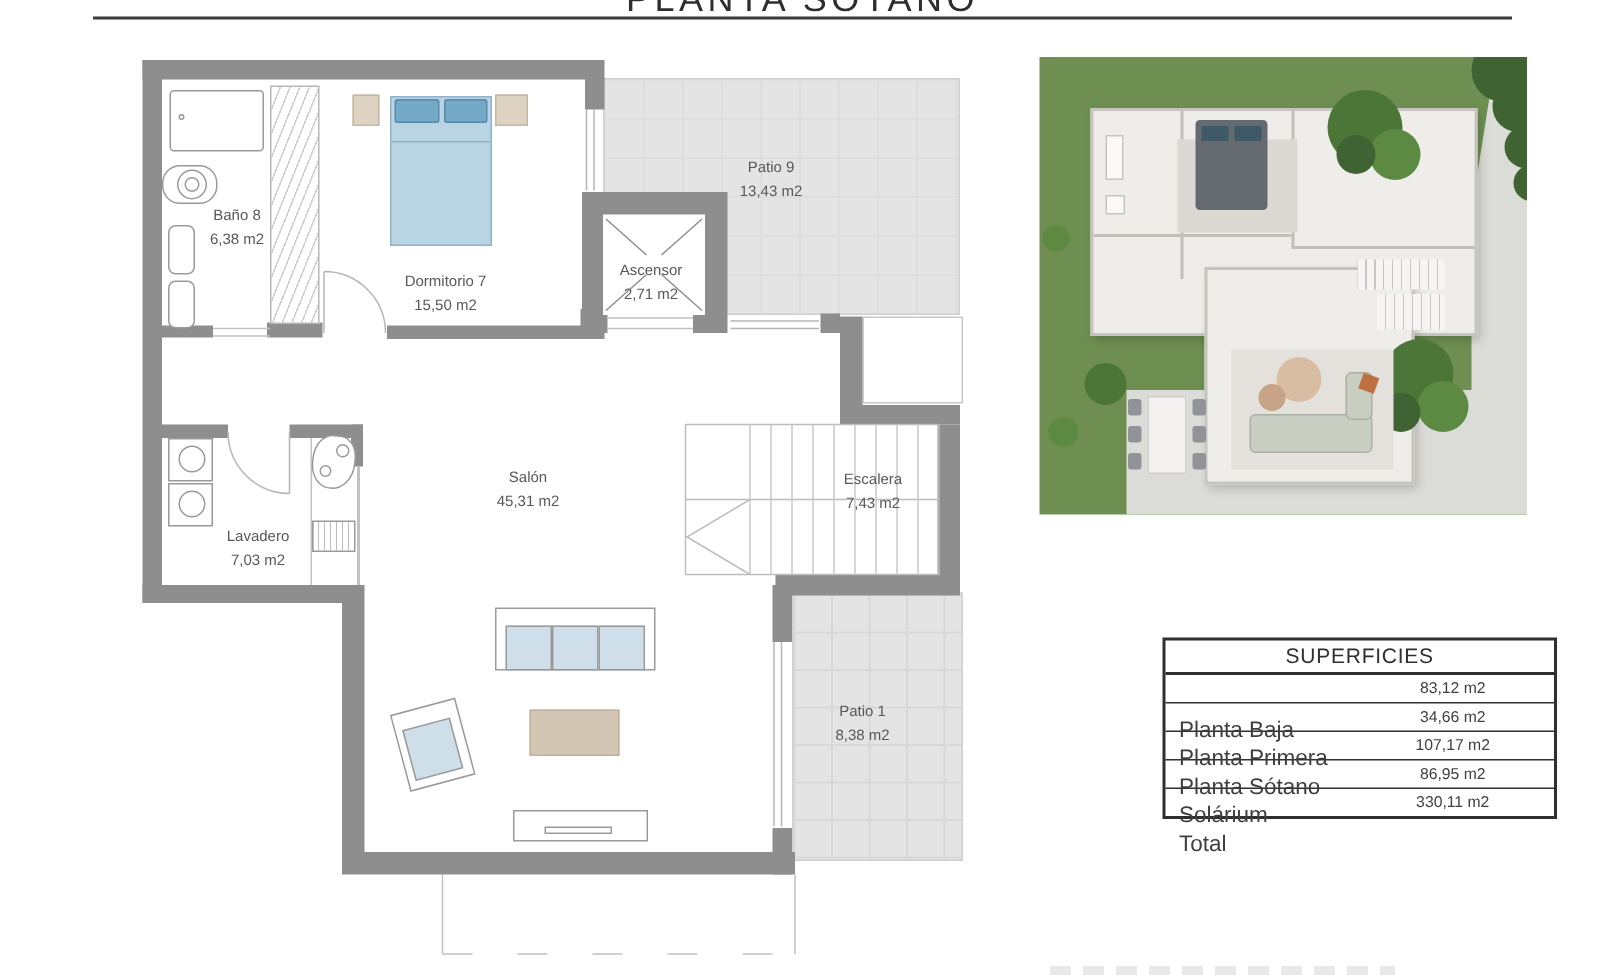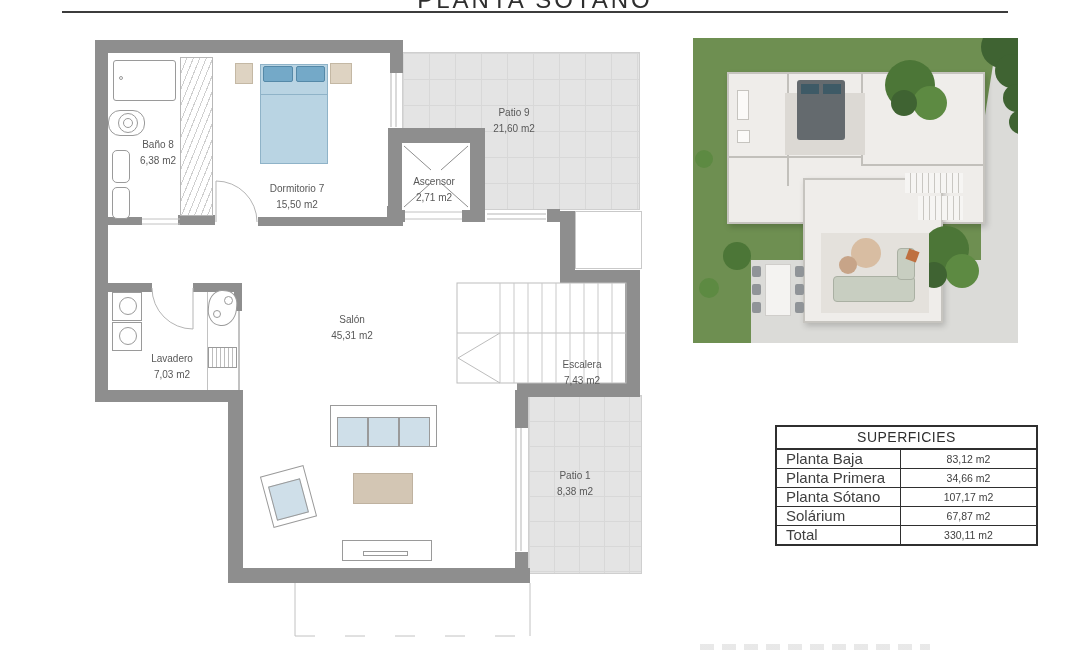--- a/index.html
+++ b/index.html
@@ -36,21 +36,21 @@
   .bush.lt{background:#5d8a42;}
   .plate{background:#efedea;border:2px solid #c6c4bf;box-shadow:2px 3px 6px rgba(0,0,0,.18);}
   .iwall{background:#c2c0bb;}
   
   .sup{position:absolute;left:775px;top:425px;width:259px;border:2px solid #2f2f2f;background:#fff;}
   .sup-head{height:21px;line-height:21px;text-align:center;border-bottom:2px solid #2f2f2f;
             font-size:14px;letter-spacing:.5px;color:#2f2f2f;}
   .sup-row{display:flex;height:18px;border-bottom:1.5px solid #2f2f2f;}
   .sup-row:last-child{border-bottom:none;}
   .sup-label{width:114px;border-right:1.5px solid #2f2f2f;padding-left:9px;
-             font-size:15px;line-height:18px;color:#3f3f3f;}
+             font-size:15px;line-height:18px;color:#3f3f3f;margin-top:28px;}
   .sup-value{flex:1;text-align:center;font-size:10.5px;line-height:18px;color:#3f3f3f;}
   .watermark{position:absolute;left:700px;top:644px;width:230px;height:6px;
     background:repeating-linear-gradient(90deg,#e3e3e3 0 14px,transparent 14px 22px);opacity:.8;}
 </style>
 </head>
 <body>
 
 <div class="page">
 
   <div class="title-clip">
@@ -165,27 +165,27 @@
     <div class="lbl" style="left:297px;top:196px;">
       <div>Dormitorio 7</div>
       <div>15,50 m2</div>
     </div>
     <div class="lbl" style="left:434px;top:189px;">
       <div>Ascensor</div>
       <div>2,71 m2</div>
     </div>
     <div class="lbl" style="left:514px;top:120px;">
       <div>Patio 9</div>
-      <div>21,60 m2</div>
+      <div>13,43 m2</div>
     </div>
     <div class="lbl" style="left:352px;top:327px;">
       <div>Salón</div>
       <div>45,31 m2</div>
     </div>
-    <div class="lbl" style="left:582px;top:328px;margin-top:44px;">
+    <div class="lbl" style="left:582px;top:328px;">
       <div>Escalera</div>
       <div>7,43 m2</div>
     </div>
     <div class="lbl" style="left:172px;top:366px;">
       <div>Lavadero</div>
       <div>7,03 m2</div>
     </div>
     <div class="lbl" style="left:575px;top:483px;">
       <div>Patio 1</div>
       <div>8,38 m2</div>
@@ -255,21 +255,21 @@
     <div class="sup-row">
       <div class="sup-label">Planta Primera</div>
       <div class="sup-value">34,66 m2</div>
     </div>
     <div class="sup-row">
       <div class="sup-label">Planta Sótano</div>
       <div class="sup-value">107,17 m2</div>
     </div>
     <div class="sup-row">
       <div class="sup-label">Solárium</div>
-      <div class="sup-value">67,87 m2</div>
+      <div class="sup-value">86,95 m2</div>
     </div>
     <div class="sup-row">
       <div class="sup-label">Total</div>
       <div class="sup-value">330,11 m2</div>
     </div>
   </div>
 
   <div class="watermark"></div>
 </div>
 

